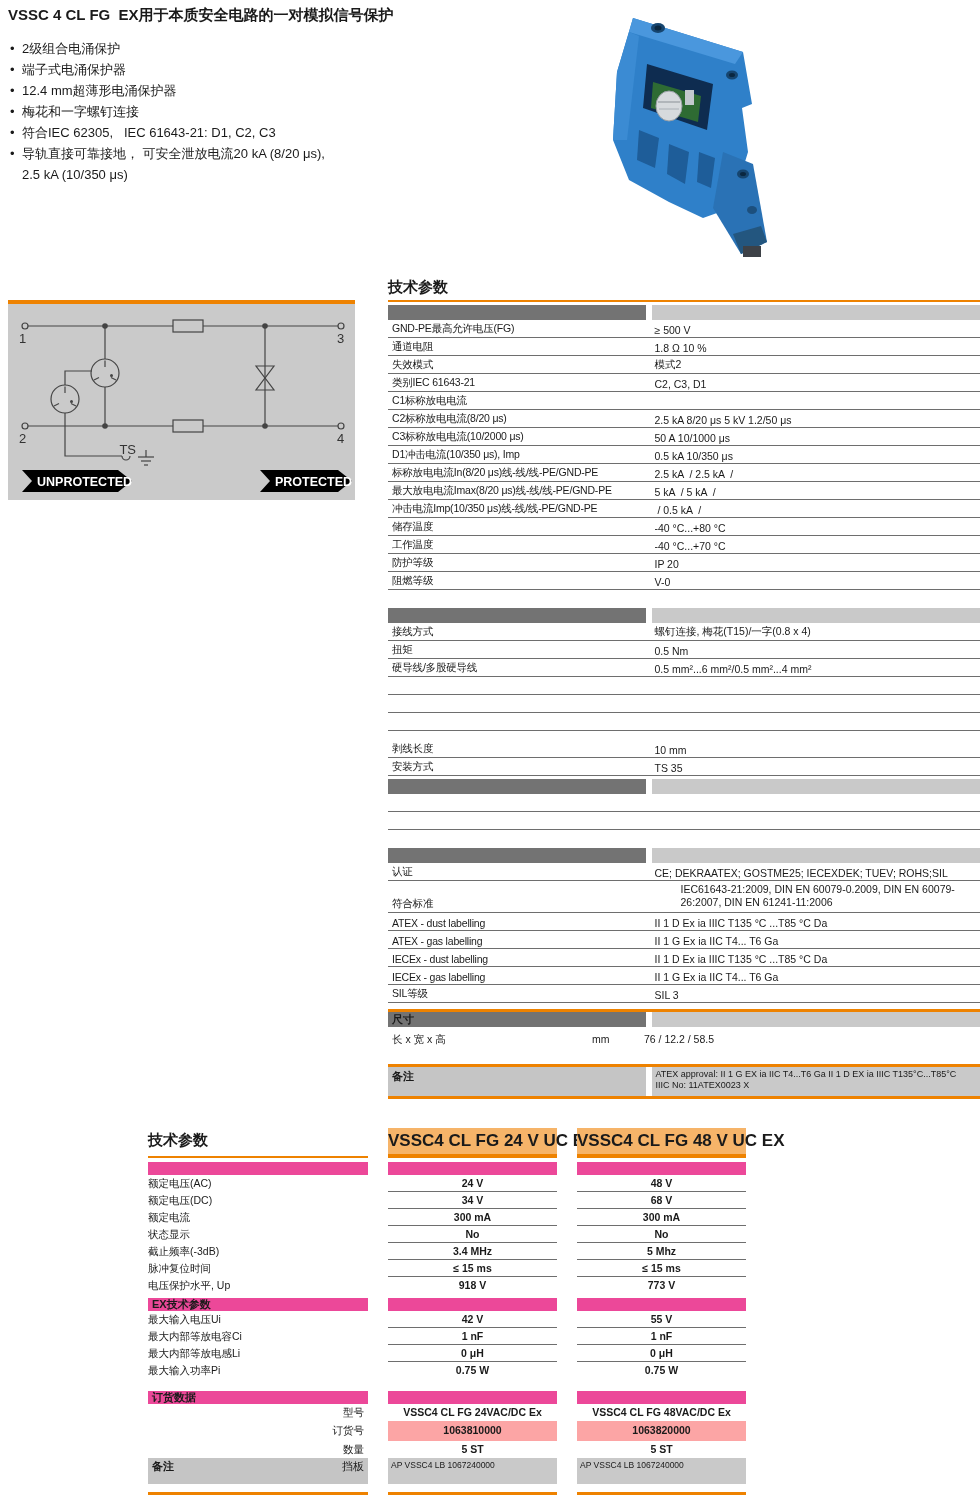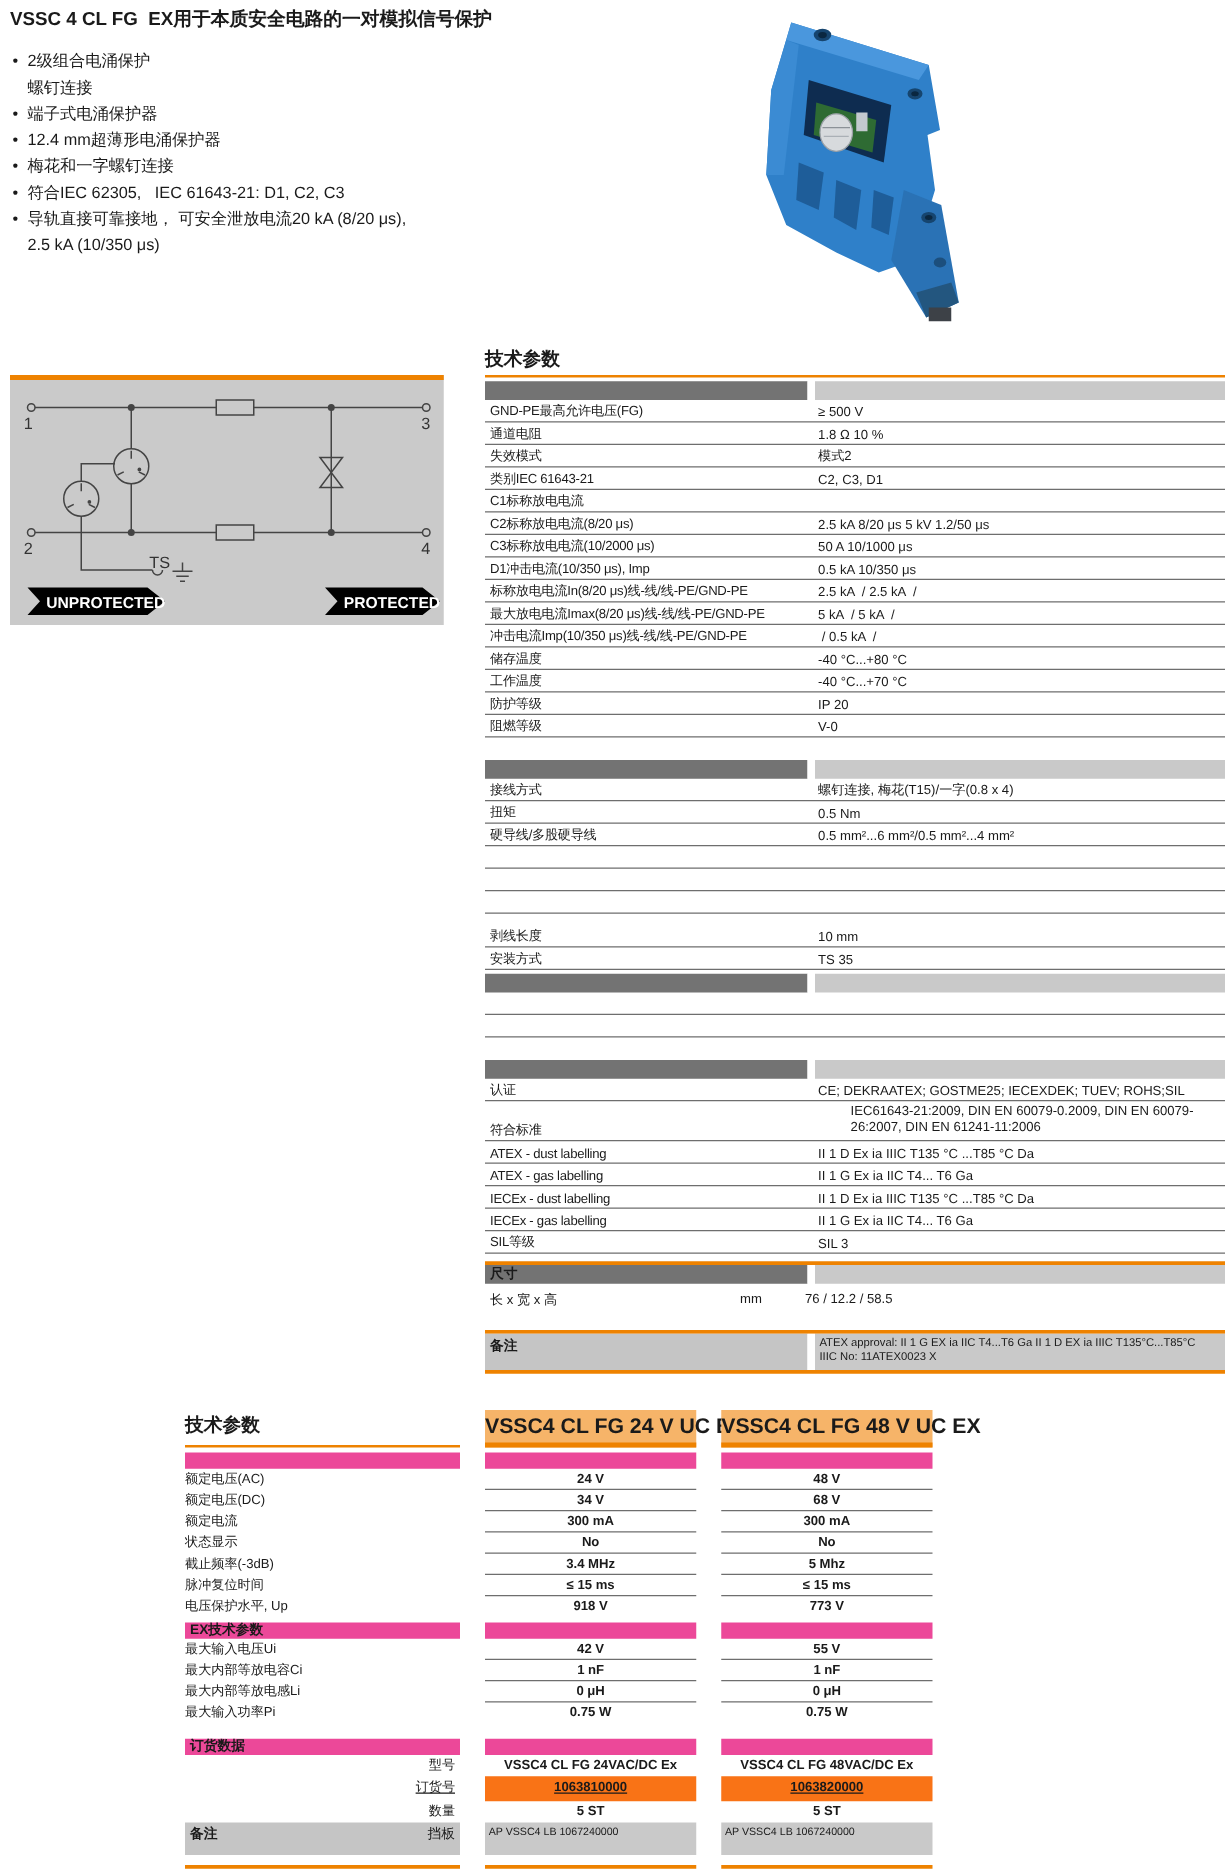--- a/index.html
+++ b/index.html
@@ -50,46 +50,42 @@
   .pt-title{position:absolute;bottom:8px;left:0;font-size:15px;font-weight:bold;}
   .pt-rule{position:absolute;bottom:0;left:0;right:0;height:2px;background:#ee8200;}
   .pt-head{height:26px;border-bottom:4px solid #ee8200;background:#f6b469;text-align:center;
            font-weight:bold;font-size:17px;line-height:26px;white-space:nowrap;}
   .p-bar{height:13px;margin-top:4px;background:#ec4899;font-size:11px;font-weight:bold;
          line-height:13px;padding-left:4px;box-sizing:border-box;}
   .p-row{height:17px;line-height:16px;font-size:10.5px;box-sizing:border-box;white-space:nowrap;}
   .p-row.line{border-bottom:1px solid #6e6e6e;}
   .p-row.val{text-align:center;font-weight:bold;}
   .p-row.right{text-align:right;padding-right:4px;}
-  .p-row.tall{height:20px;line-height:19px;text-decoration:underline;}
-  .p-row.orange{background:#f97316;font-weight:bold;}
+  .p-row.tall{height:20px;line-height:19px;}
+  .p-row.orange{background:#fca5a5;font-weight:bold;}
   .p-g{height:8px;}
   .p-remark{height:26px;background:#c9c9c9;font-size:8.5px;line-height:10px;
             padding:2px 2px 0 3px;box-sizing:border-box;}
   .p-remark-left{height:26px;background:#c5c5c5;display:flex;justify-content:space-between;
                  font-size:11px;box-sizing:border-box;padding:1px 4px 0;}
   .p-remark-left .rl{font-weight:bold;}
   .p-end{height:8px;}
   .p-orange{height:3px;background:#ee8200;}
   svg text{font-family:"Liberation Sans",sans-serif;}
 </style>
 </head>
 <body>
 
 <div class="page">
 
   <div class="hdr-title">VSSC 4 CL FG  EX用于本质安全电路的一对模拟信号保护</div>
   <div class="bullets" id="bullets">
       <div class="b-item">
         <div class="b-dot">•</div>
         <div class="b-txt">2级组合电涌保护</div>
-      </div>
-      <div class="b-item">
-        <div class="b-dot"></div>
-        <div class="b-txt">螺钉连接</div>
       </div>
       <div class="b-item">
         <div class="b-dot">•</div>
         <div class="b-txt">端子式电涌保护器</div>
       </div>
       <div class="b-item">
         <div class="b-dot">•</div>
         <div class="b-txt">12.4 mm超薄形电涌保护器</div>
       </div>
       <div class="b-item">

